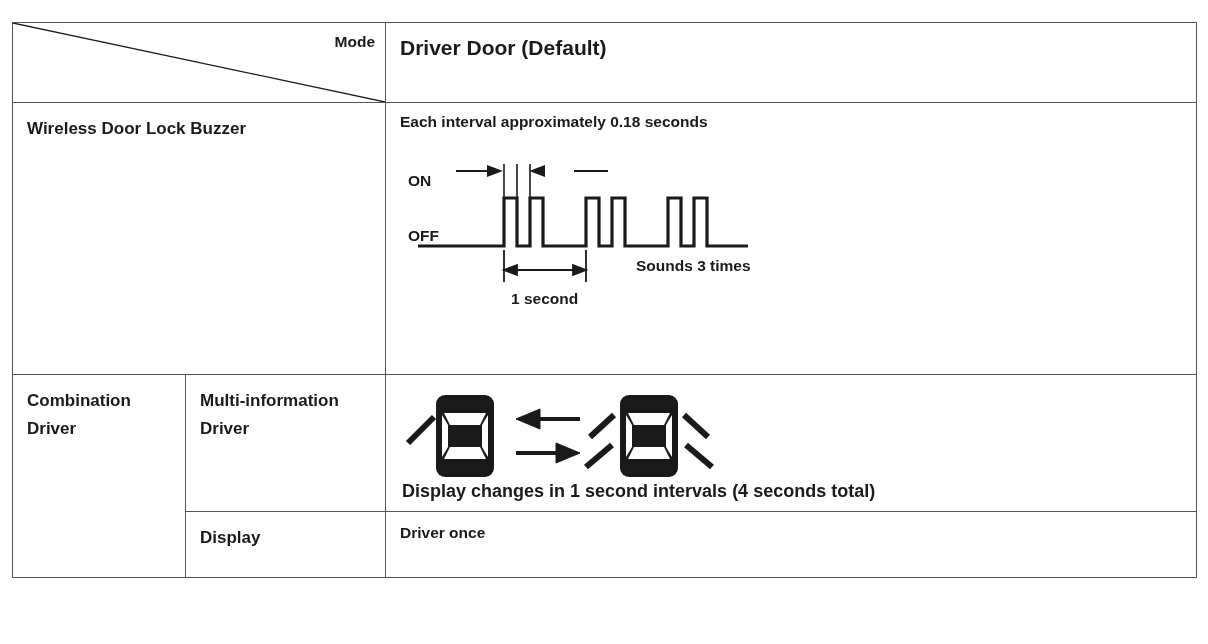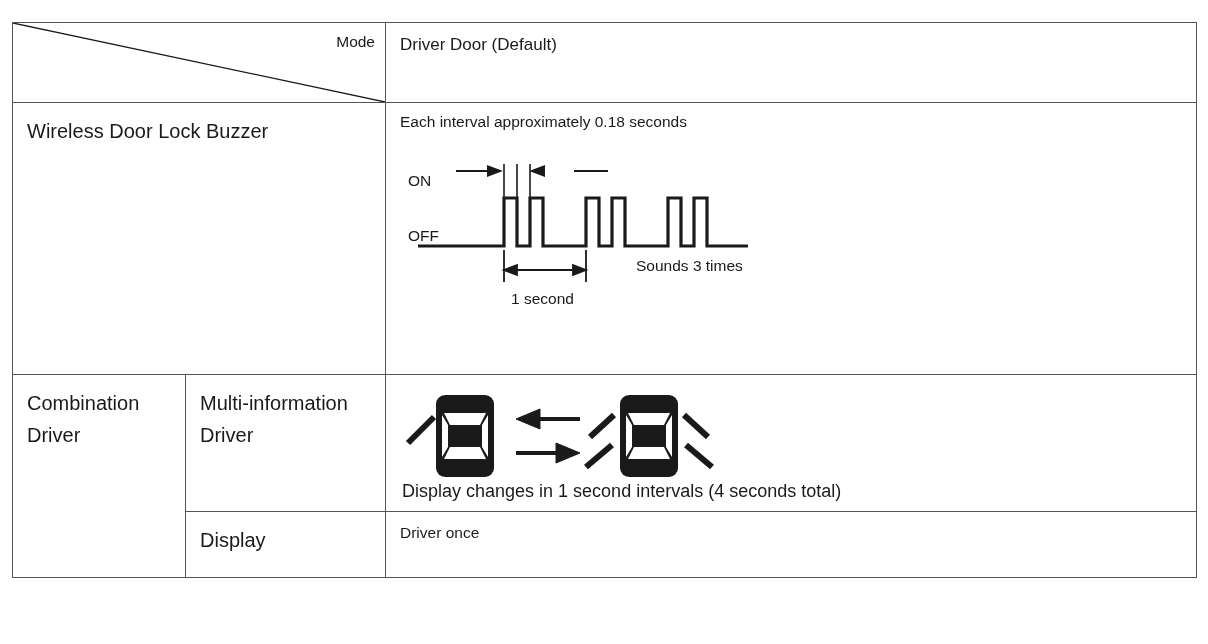--- a/index.html
+++ b/index.html
@@ -12,20 +12,21 @@
     overflow:hidden;
   }
   .sheet{position:relative;width:1208px;height:644px;}
 
   table.spec{
     position:absolute;
     left:12px; top:22px;
     width:1184px;
     border-collapse:collapse;
     table-layout:fixed;
+    font-weight:bold;
   }
   table.spec td{
     border:1px solid #555555;
     vertical-align:top;
     padding:0;
     background:#ffffff;
   }
   .cell-pad{padding:12px 10px 10px 14px;}
 
   
@@ -38,29 +39,29 @@
   .hdr-diag .diag{
     position:absolute;left:0;top:0;width:100%;height:100%;
     display:block;
   }
   .hdr-diag .mode-lbl{
     position:absolute;
     right:10px; top:10px;
     font-size:15.5px;
     line-height:1.2;
   }
-  .mode-val{font-size:17px;line-height:1.2;}
+  .mode-val{font-size:21px;line-height:1.2;}
 
   
   .r-head{height:79px;}
   .r-buzzer{height:272px;}
   .r-mid{height:121px;}
   .r-last{height:66px;}
 
-  .rowlabel{font-size:20px;line-height:1.62;}
+  .rowlabel{font-size:17px;line-height:1.62;}
 
   .body-text{font-size:15.5px;line-height:1.2;}
 
   
   .wave-wrap{
     position:relative;
     width:420px;height:165px;
     margin:26px 0 0 8px;
   }
   .wave-wrap svg{display:block;}

